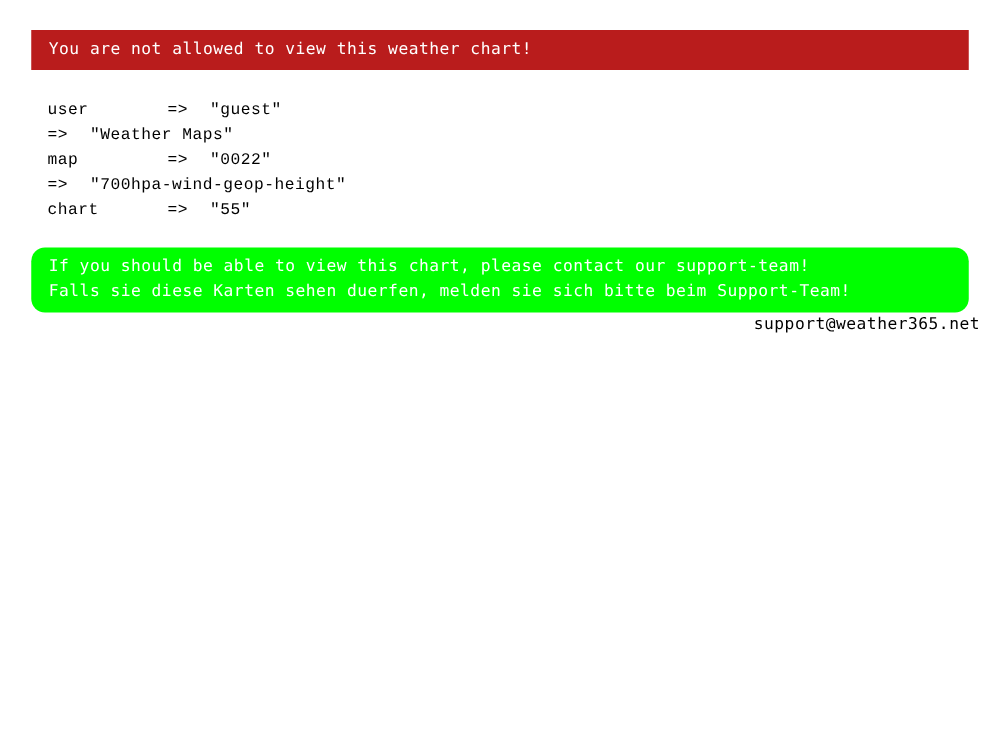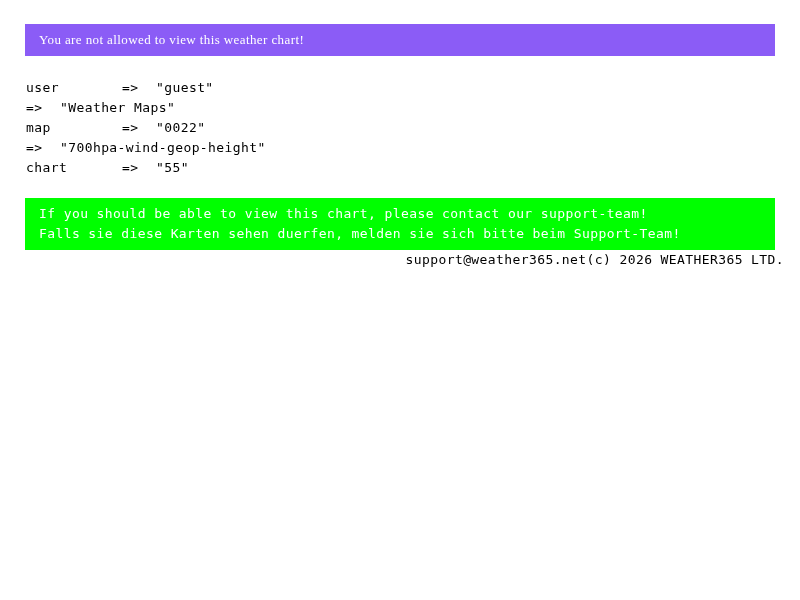--- a/index.html
+++ b/index.html
@@ -22,39 +22,40 @@
   }
   .banner {
     position: absolute;
     left: 25px;
     width: 750px;
     box-sizing: border-box;
     padding: 6px 14px;
   }
   .banner-error {
     top: 24px;
-    background: #8b5cf6;
+    background: #b91c1c;
     color: #ffffff;
-    font-family: Liberation Serif, serif;
   }
   .banner-info {
     top: 198px;
     background: #00ff00;
     color: #ffffff;
+    border-radius: 11px;
   }
   .banner-line {
     line-height: 20px;
     white-space: pre;
     letter-spacing: 0.4px;
   }
   .params {
     position: absolute;
-    left: 26px;
+    left: 38px;
     top: 78px;
     width: 740px;
+    font-family: Liberation Mono, monospace;
   }
   .param-row {
     display: flex;
     line-height: 20px;
     white-space: pre;
     letter-spacing: 0.4px;
   }
   .param-key {
     width: 96px;
     flex: 0 0 96px;
@@ -116,16 +117,15 @@
     </div>
   </div>
 
   <div class="banner banner-info">
     <div class="banner-line">If you should be able to view this chart, please contact our support-team!</div>
     <div class="banner-line">Falls sie diese Karten sehen duerfen, melden sie sich bitte beim Support-Team!</div>
   </div>
 
   <div class="footer">
     <span>support@weather365.net</span>
-    <span class="footer-right">(c) 2026 WEATHER365 LTD.</span>
   </div>
 
 </div>
 
 </body></html>

